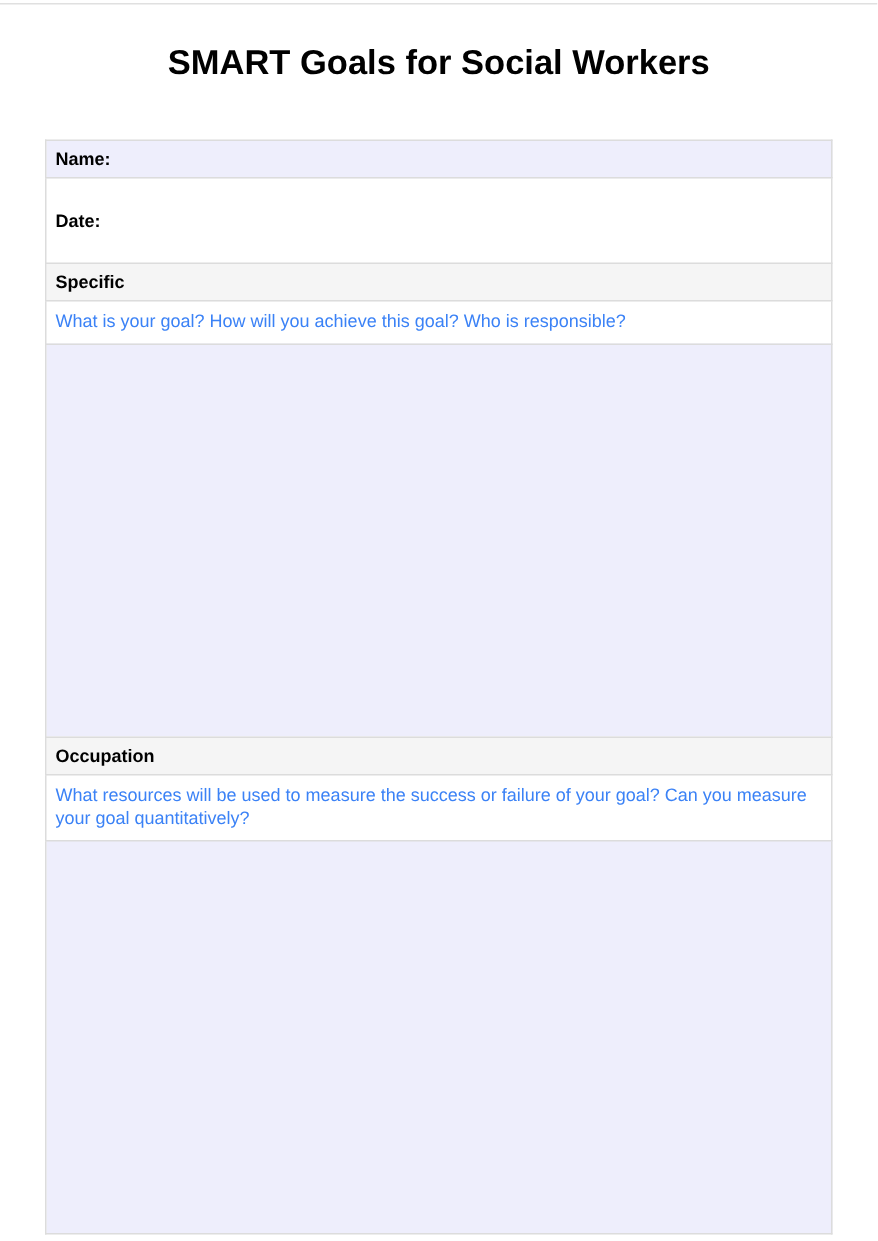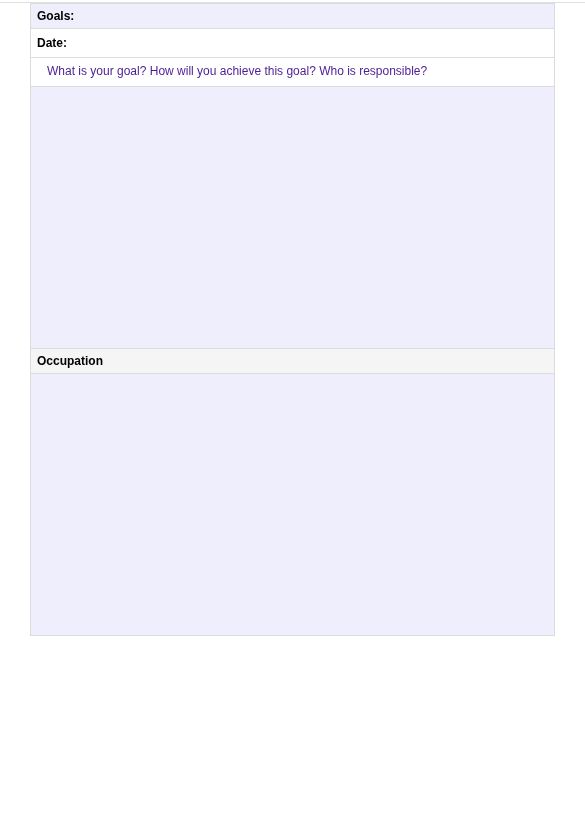--- a/index.html
+++ b/index.html
@@ -42,79 +42,86 @@
       border: 1px solid #dcdcdc;
       vertical-align: top;
     }
     .label-row {
       background: #eeeefc;
       padding: 5px 6px;
       font-size: 12px;
     }
     .label-row-white {
       background: #ffffff;
-      padding: 7px 6px;
+      padding: 21px 6px;
       font-size: 12px;
     }
     .label-bold {
       font-weight: bold;
       color: #000;
       display: inline-block;
       margin-right: 4px;
     }
     .section-header {
       background: #f5f5f5;
       padding: 5px 6px;
       font-size: 12px;
       font-weight: bold;
       color: #000;
     }
     .prompt-row {
       background: #ffffff;
-      padding: 6px 16px;
+      padding: 6px 6px;
       font-size: 12px;
-      color: #4c1d95;
+      color: #3b82f6;
       line-height: 1.3;
     }
     .answer-area {
       background: #eeeefc;
       height: 262px;
       padding: 6px;
     }
     .answer-area-2 {
       background: #eeeefc;
       height: 262px;
       padding: 6px;
     }
   </style>
 </head>
 <body>
 
 <div class="page">
   <div class="top-line"></div>
+  <h1 class="title">SMART Goals for Social Workers</h1>
 
   <table class="form-table">
     <tbody>
         <tr>
       <td class="label-row">
-        <span class="label-bold">Goals:</span>
+        <span class="label-bold">Name:</span>
       </td>
     </tr>
     <tr>
       <td class="label-row-white">
         <span class="label-bold">Date:</span>
       </td>
+    </tr>
+    <tr>
+      <td class="section-header">Specific</td>
     </tr>
     <tr>
       <td class="prompt-row">What is your goal? How will you achieve this goal? Who is responsible?</td>
     </tr>
     <tr>
       <td class="answer-area"></td>
     </tr>
     <tr>
       <td class="section-header">Occupation</td>
     </tr>
     <tr>
+      <td class="prompt-row">What resources will be used to measure the success or failure of your goal? Can you measure your goal quantitatively?</td>
+    </tr>
+    <tr>
       <td class="answer-area-2"></td>
     </tr>
   </tbody>
     </table>
 </div>
 
 </body></html>

